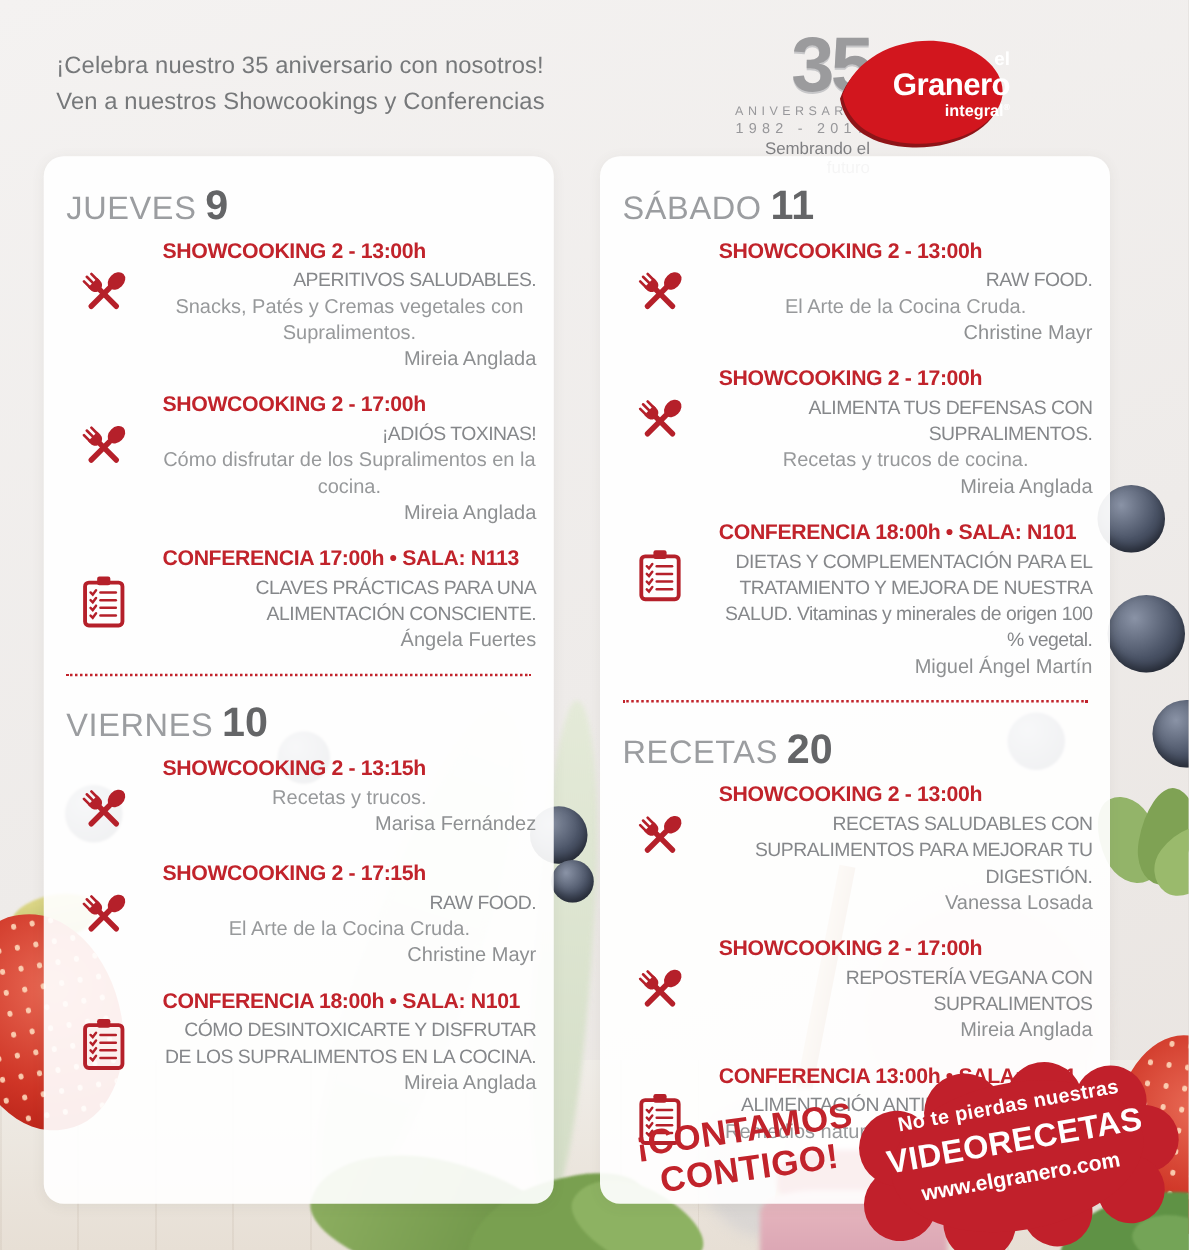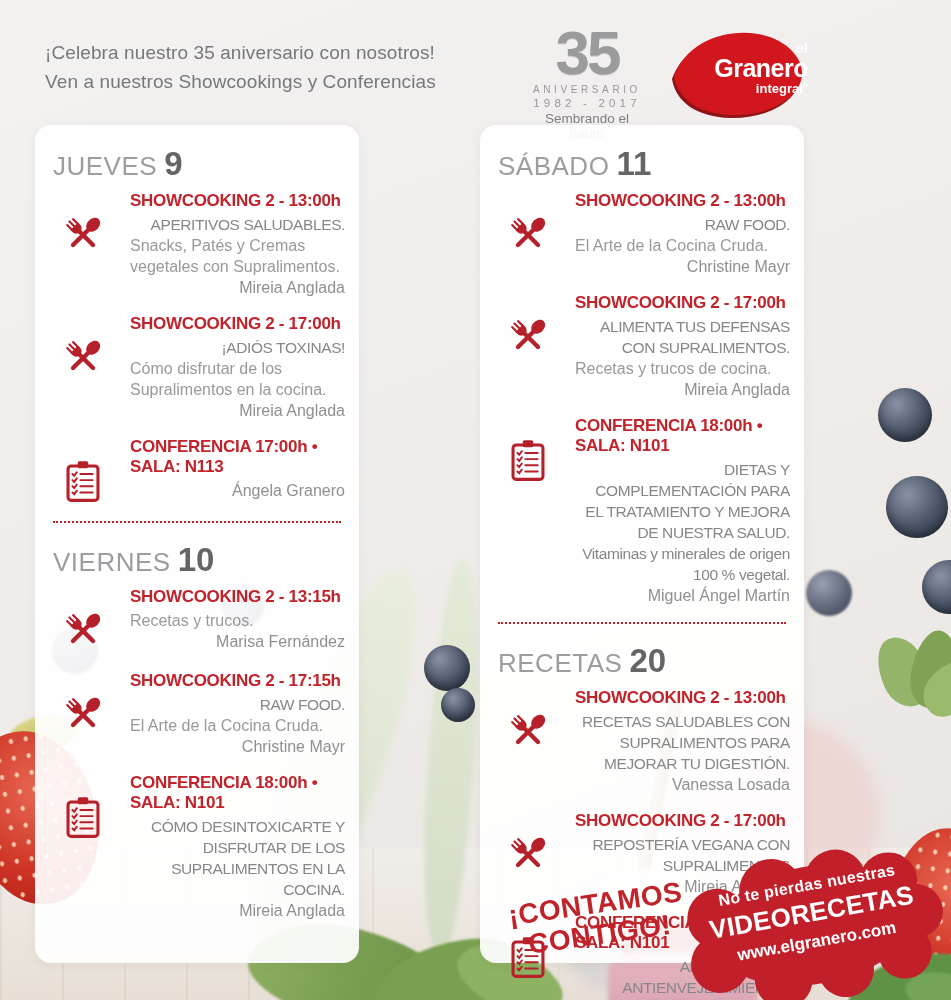--- a/index.html
+++ b/index.html
@@ -57,48 +57,48 @@
   .cap{left:588px;top:870px;width:120px;height:72px;border-radius:50%;z-index:1;
     background:rgba(250,246,243,.95);filter:blur(2px);}
   .liquid{left:622px;top:920px;width:120px;height:48px;border-radius:40%;z-index:1;background:#c2313c;filter:blur(2px);}
   .bbody{left:608px;top:952px;width:150px;height:60px;border-radius:30% 30% 0 0;z-index:1;
     background:linear-gradient(#e8b9c0,#d9a3b2);filter:blur(2px);}
   .stick{left:640px;top:690px;width:13px;height:330px;transform:rotate(11deg);z-index:1;
     background:linear-gradient(90deg,#dcb78f,#b98a5e);}
   
   .header-text{position:absolute;left:45px;top:38px;z-index:2;color:#76787a;
     font-size:19px;line-height:1.55;letter-spacing:.1px;}
-  .logo35{position:absolute;left:528px;top:26px;width:118px;z-index:2;text-align:center;}
+  .logo35{position:absolute;left:578px;top:26px;width:118px;z-index:2;text-align:right;}
   .n35{font-size:62px;font-weight:bold;letter-spacing:-3px;line-height:.88;color:#9b9b9d;
     text-shadow:0 1px 0 #c7c7c9;}
   .aniv{font-size:10px;letter-spacing:3.6px;color:#98989b;margin-top:3px;}
   .years{font-size:11.5px;letter-spacing:4.2px;color:#97979a;margin-top:2px;}
   .tagline{font-size:13.5px;color:#7f7f82;margin-top:2px;}
   .brand-logo{position:absolute;left:668px;top:24px;width:140px;height:96px;z-index:2;}
   .brand-text{position:absolute;left:0;top:16px;width:140px;text-align:right;color:#fff;line-height:1;}
   .brand-el{font-size:15px;font-weight:bold;margin-left:8px;}
   .brand-granero{font-size:25px;font-weight:bold;letter-spacing:-.5px;margin-top:1px;}
   .brand-integral{font-size:13px;font-weight:bold;margin-top:1px;margin-left:14px;}
   .brand-integral sup{font-size:7px;}
   
-  .panel{position:absolute;top:125px;width:324px;height:838px;z-index:2;
+  .panel{position:absolute;top:125px;width:408px;height:838px;z-index:2;
     background:rgba(255,255,255,.92);border-radius:16px;box-shadow:0 2px 10px rgba(90,80,70,.07);
     padding-top:20px;box-sizing:border-box;}
   .panel-left{left:35px;}
   .panel-right{left:480px;}
   .day-header{display:flex;align-items:baseline;gap:7px;padding-left:18px;margin-bottom:8px;}
   .day-name{font-size:26px;color:#9b9da0;letter-spacing:.5px;}
   .day-number{font-size:33px;font-weight:bold;color:#646567;}
   .event{display:flex;margin-bottom:16px;}
   .ev-icon{flex:0 0 95px;display:flex;justify-content:center;align-items:flex-start;padding-top:20px;}
   .ev-icon svg{display:block;}
   .ev-text{flex:1;padding-right:14px;}
   .ev-head{margin:0 0 3px 0;font-size:17px;font-weight:bold;color:#c1232b;letter-spacing:-.3px;}
   .ev-title{margin:0;font-size:15.5px;line-height:21px;color:#85878a;letter-spacing:-.4px;text-align:right;}
-  .ev-desc{margin:0;font-size:16px;line-height:21px;color:#97999b;}
+  .ev-desc{margin:0;font-size:16px;line-height:21px;color:#97999b;text-align:center;}
   .ev-speaker{margin:0;font-size:16px;line-height:21px;color:#8e9092;text-align:right;}
   .separator{height:0;border-top:2px dotted #c1232b;margin:10px 18px 18px 18px;}
   
   .cta{position:absolute;left:505px;top:888px;width:185px;z-index:4;text-align:center;
     transform:rotate(-8deg);color:#c1232b;font-weight:bold;font-size:28px;line-height:1.12;
     letter-spacing:.5px;}
   .badge{position:absolute;left:694px;top:860px;width:240px;height:132px;z-index:5;transform:rotate(-10deg);}
   .bump{position:absolute;border-radius:50%;background:#c1202b;}
   .badge-core{position:absolute;left:18px;top:6px;width:204px;height:118px;border-radius:50%;background:#c1202b;}
   .badge-text{position:absolute;left:10px;top:16px;width:220px;text-align:center;color:#fff;z-index:6;}
@@ -232,21 +232,22 @@
     </div>
 
     <div class="event">
       <span class="ev-icon">
           <svg width="44" height="48" viewBox="0 0 100 100">
             <use href="#sym-conf"></use>
           </svg>
         </span>
       <div class="ev-text">
         <p class="ev-head">CONFERENCIA 17:00h • SALA: N113</p>
-        <p class="ev-speaker">Ángela Granero</p>
+        <p class="ev-title">CLAVES PRÁCTICAS PARA UNA ALIMENTACIÓN CONSCIENTE.</p>
+        <p class="ev-speaker">Ángela Fuertes</p>
       </div>
     </div>
 
     <div class="separator"></div>
 
     <div class="day-header">
       <span class="day-name">VIERNES</span>
       <span class="day-number">10</span>
     </div>
 

